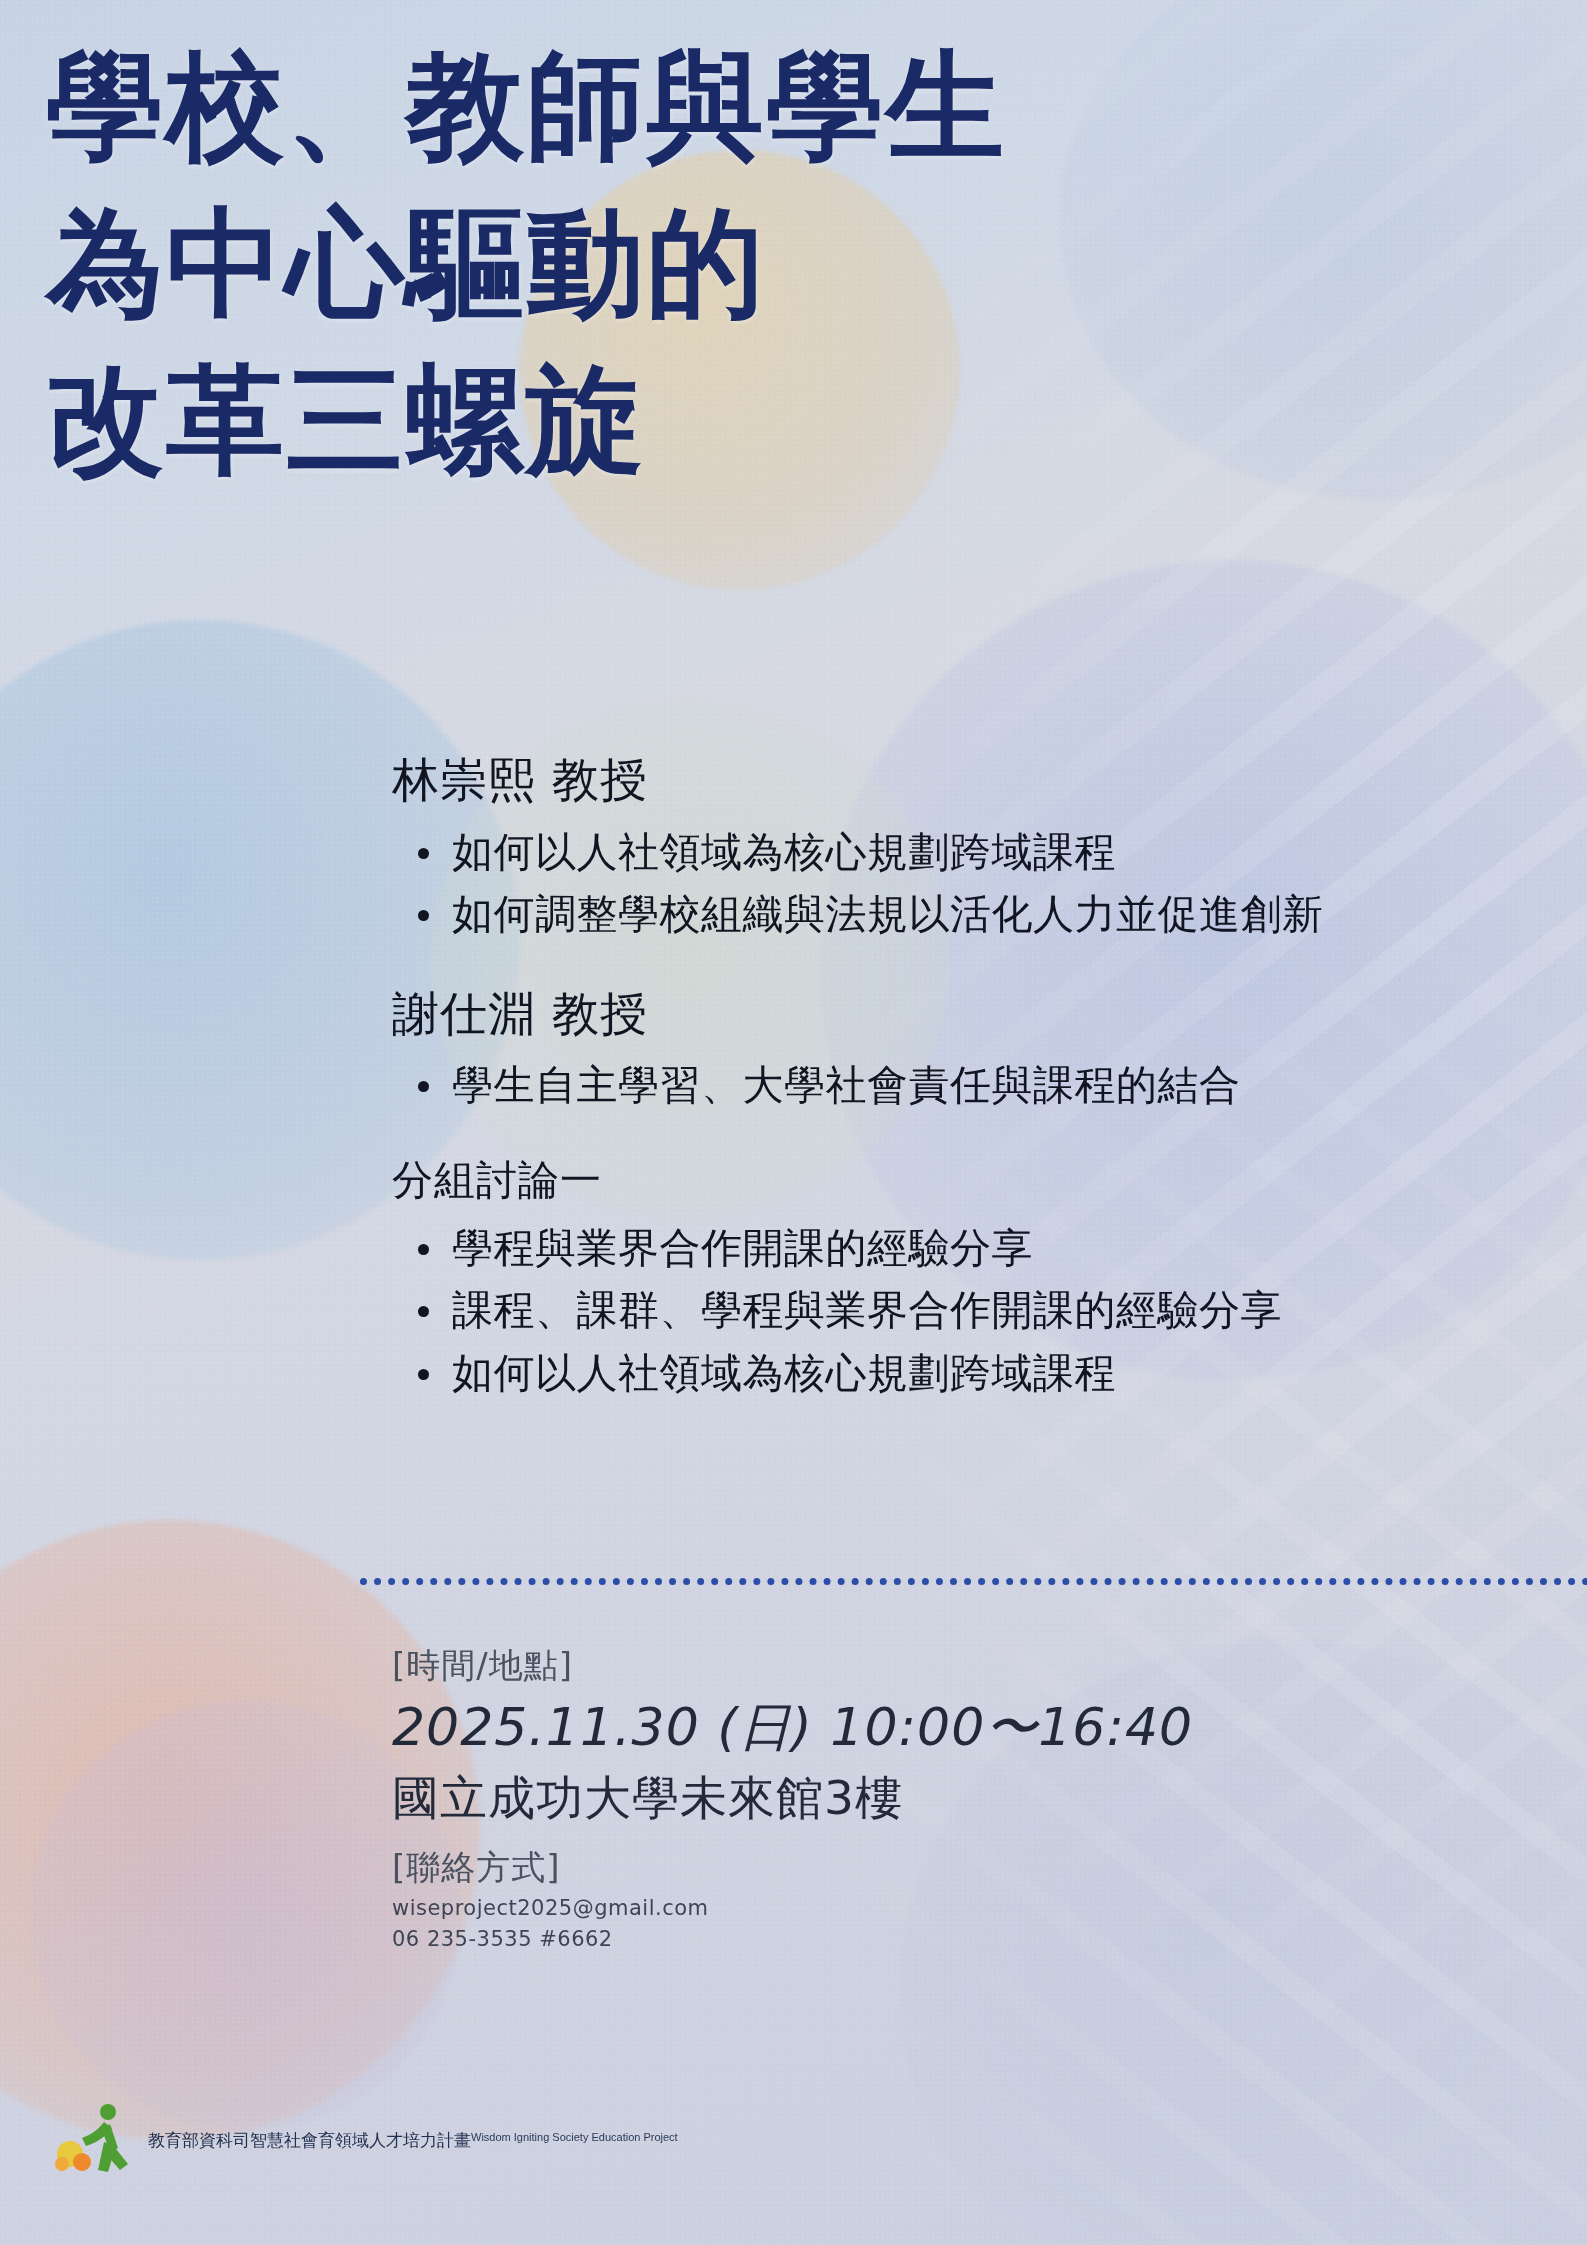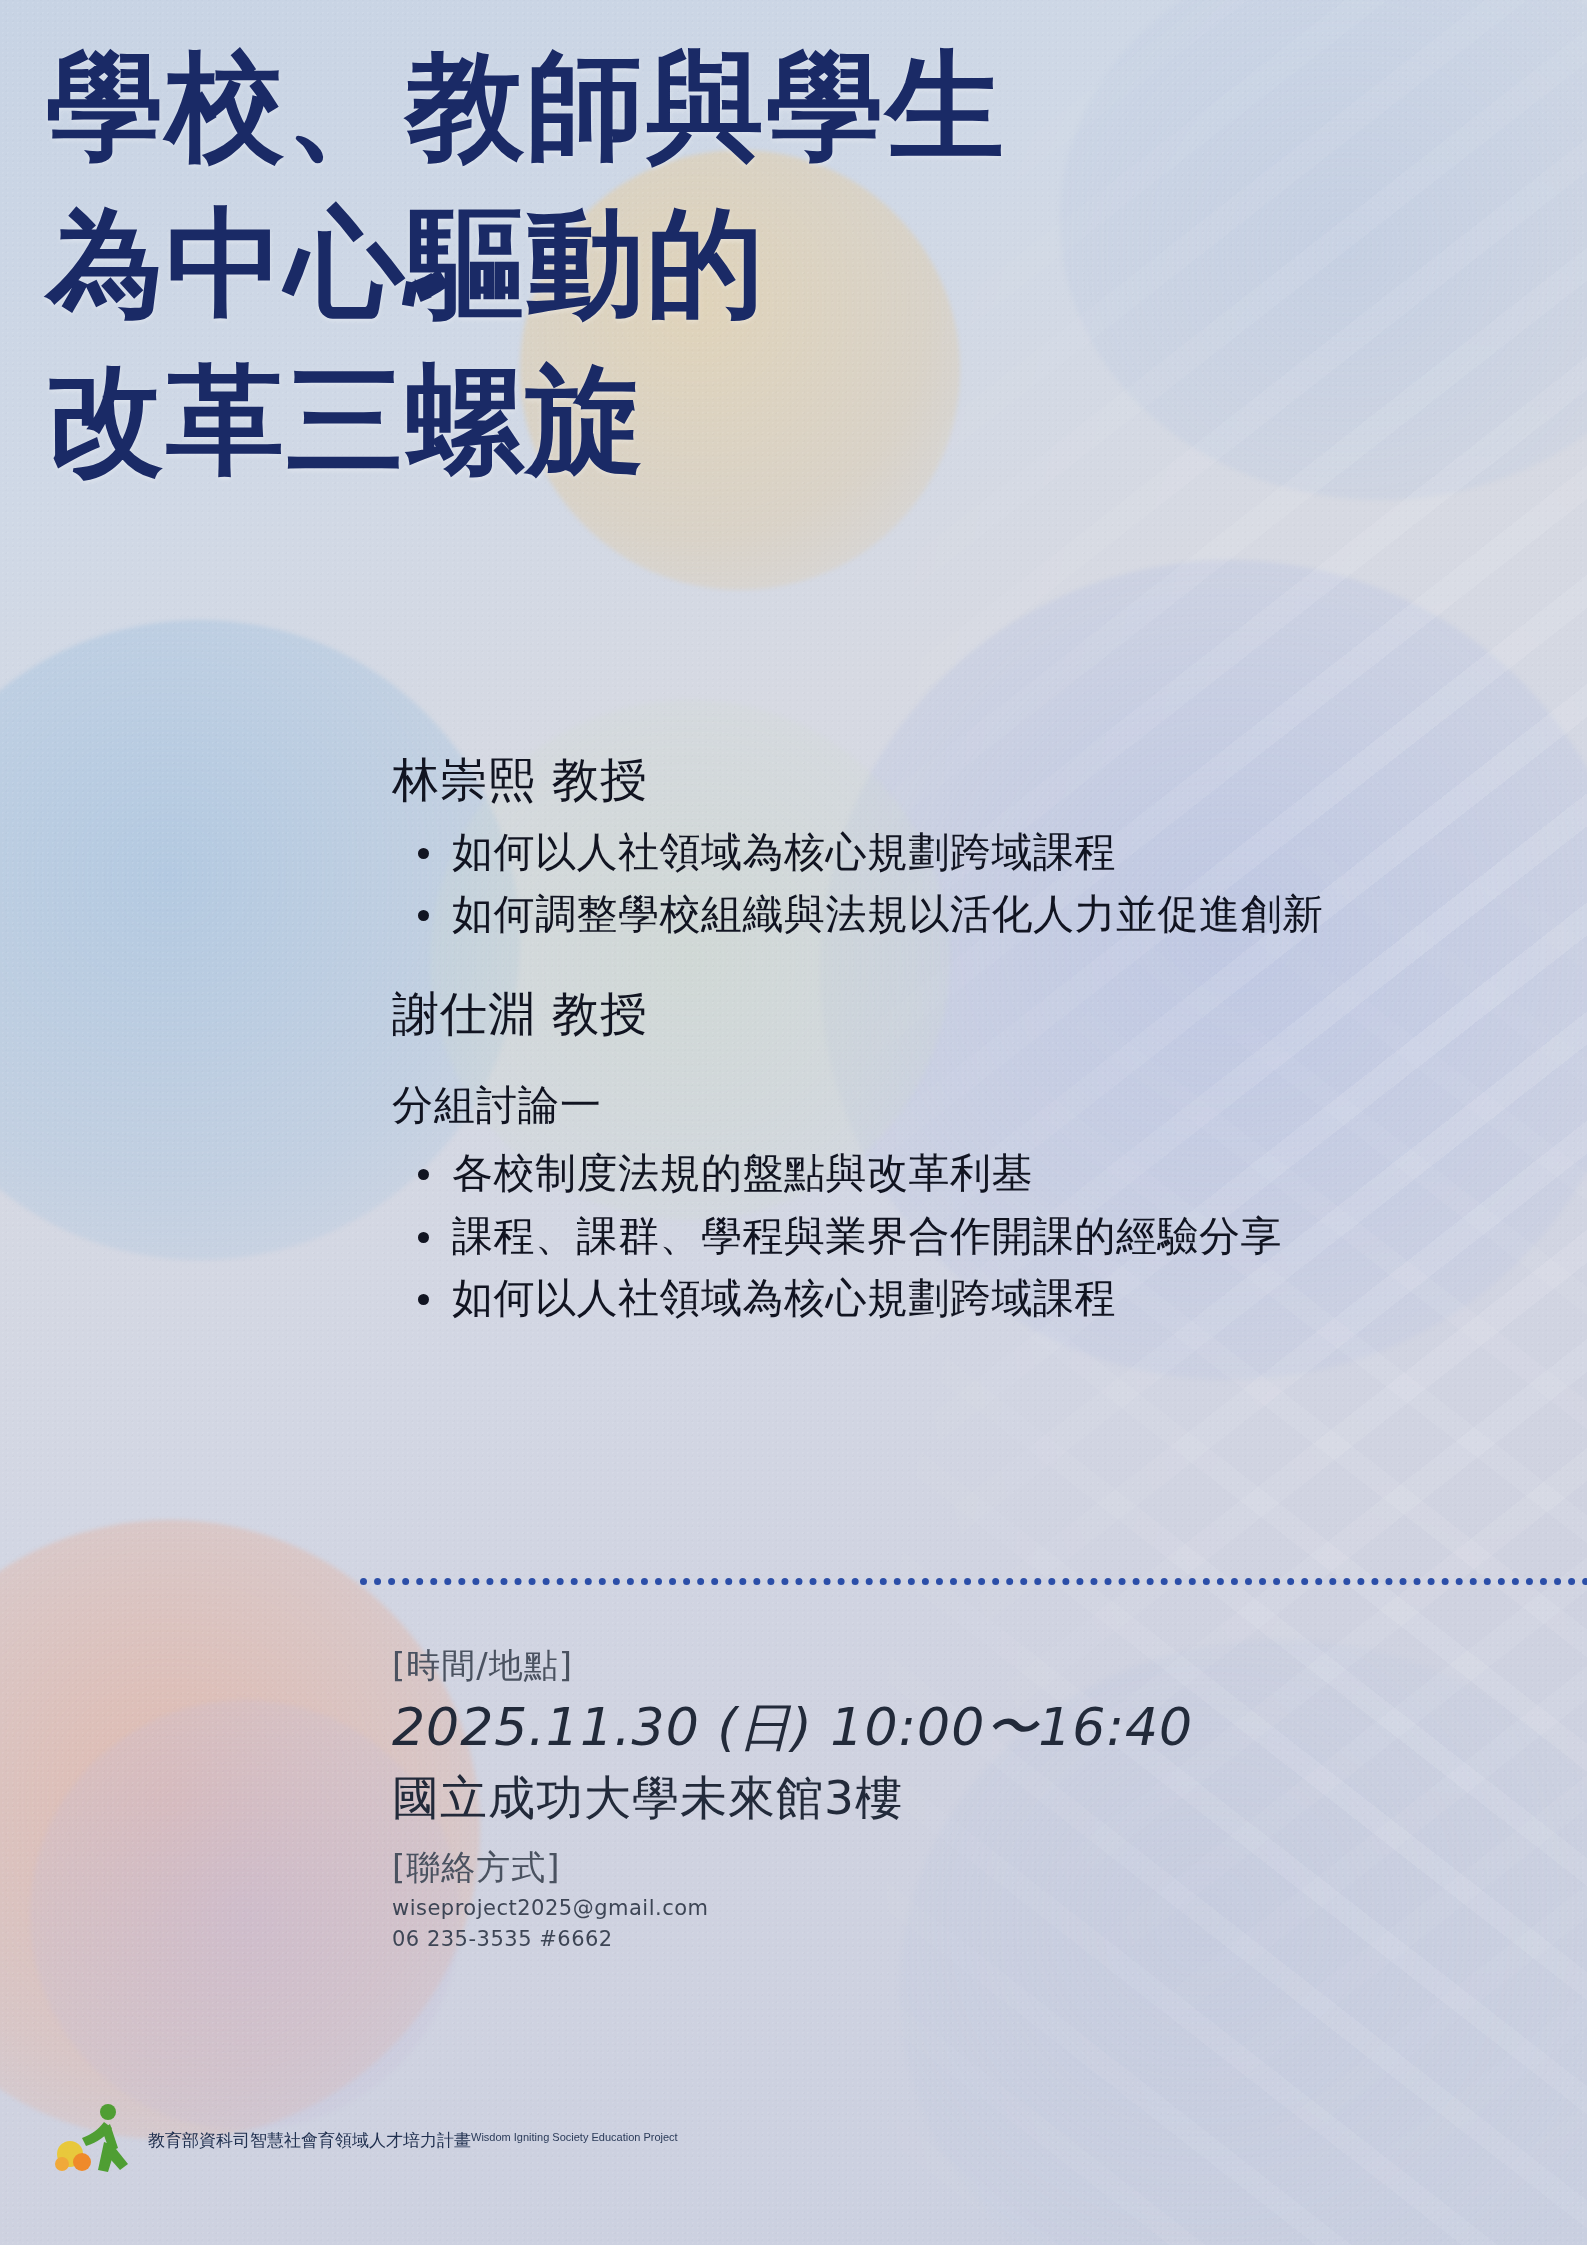--- a/index.html
+++ b/index.html
@@ -252,24 +252,27 @@
 
     <div class="program">
 
       <div class="speaker">林崇熙 教授</div>
       <ul class="points">
         <li>如何以人社領域為核心規劃跨域課程</li>
         <li>如何調整學校組織與法規以活化人力並促進創新</li>
       </ul>
 
       <div class="speaker">謝仕淵 教授</div>
+      <ul class="points">
+        <li>學生自主學習、大學社會責任與課程的結合</li>
+      </ul>
 
       <div class="group-head">分組討論一</div>
       <ul class="points">
-        <li>各校制度法規的盤點與改革利基</li>
+        <li>學程與業界合作開課的經驗分享</li>
         <li>課程、課群、學程與業界合作開課的經驗分享</li>
         <li>如何以人社領域為核心規劃跨域課程</li>
       </ul>
     </div>
 
     <div class="divider"></div>
 
     <div class="info">
       <div class="label">[時間/地點]</div>
       <div class="big">2025.11.30 (日) 10:00〜16:40</div>

